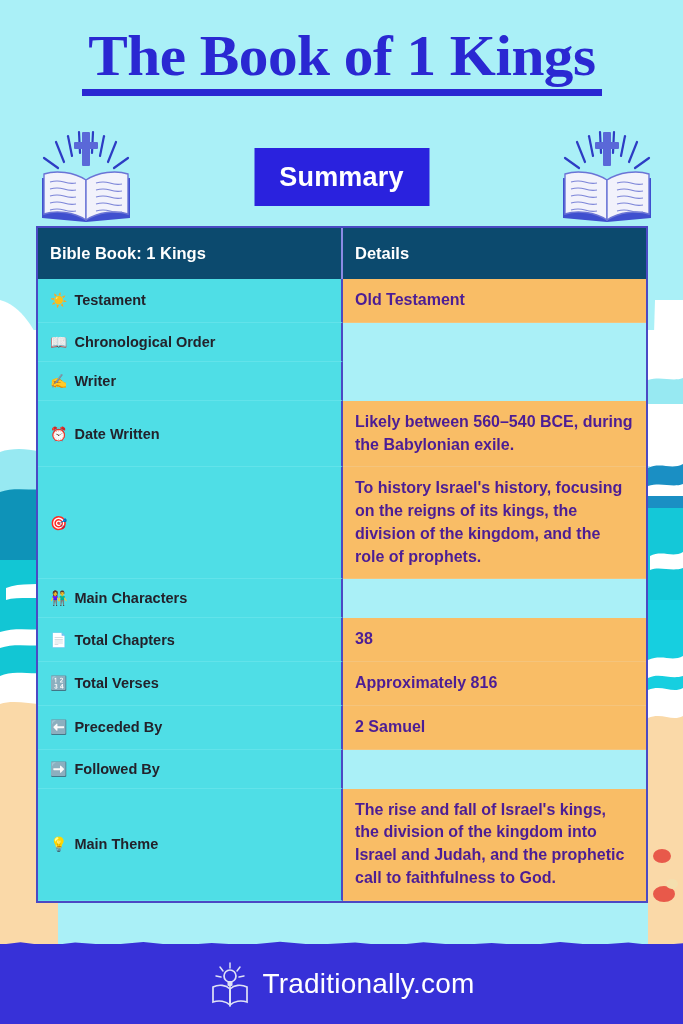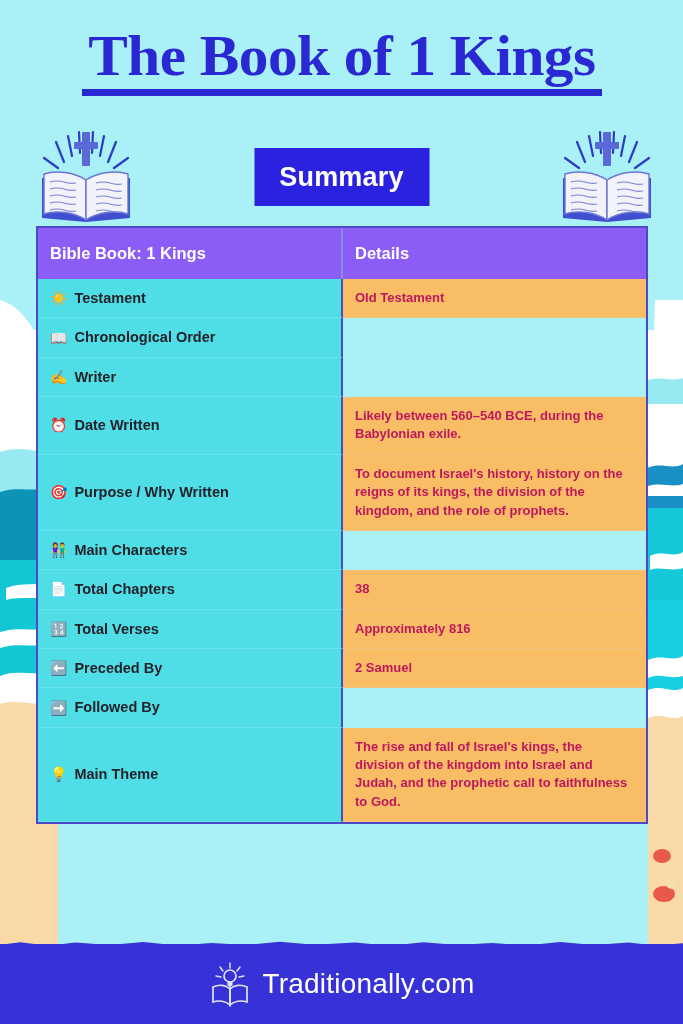--- a/index.html
+++ b/index.html
@@ -91,21 +91,21 @@
     width: 612px;
     z-index: 5;
     border: 2px solid #4b49c4;
     display: flex;
     flex-direction: column;
     overflow: hidden;
   }
 
   .t-head {
     display: flex;
-    background: #8b5cf6;
+    background: #0c4a6e;
     height: 51px;
   }
   .t-head .cell {
     display: flex;
     align-items: center;
     color: #ffffff;
     font-weight: bold;
     font-size: 16.5px;
     padding: 0 12px;
   }
@@ -139,22 +139,22 @@
     color: #23222b;
     line-height: 1.25;
   }
   .row-icon {
     font-size: 14px;
     line-height: 1;
     flex: 0 0 auto;
   }
   .row-value {
     font-weight: bold;
-    font-size: 13px;
-    color: #be185d;
+    font-size: 16px;
+    color: #4c1d95;
     line-height: 1.42;
   }
 
   
   .footer {
     position: absolute;
     left: 0; right: 0;
     bottom: 0;
     height: 80px;
     background: #3731d8;
@@ -349,24 +349,23 @@
           <span class="row-icon">⏰</span>
           <span class="row-label">Date Written</span>
         </div>
         <div class="c2">
           <span class="row-value">Likely between 560–540 BCE, during the Babylonian exile.</span>
         </div>
       </div>
       <div class="t-row">
         <div class="c1">
           <span class="row-icon">🎯</span>
-          <span class="row-label">Purpose / Why Written</span>
-        </div>
-        <div class="c2">
-          <span class="row-value">To document Israel's history, history on the reigns of its kings, the division of the kingdom, and the role of prophets.</span>
+        </div>
+        <div class="c2">
+          <span class="row-value">To history Israel's history, focusing on the reigns of its kings, the division of the kingdom, and the role of prophets.</span>
         </div>
       </div>
       <div class="t-row">
         <div class="c1">
           <span class="row-icon">👫</span>
           <span class="row-label">Main Characters</span>
         </div>
       </div>
       <div class="t-row">
         <div class="c1">

